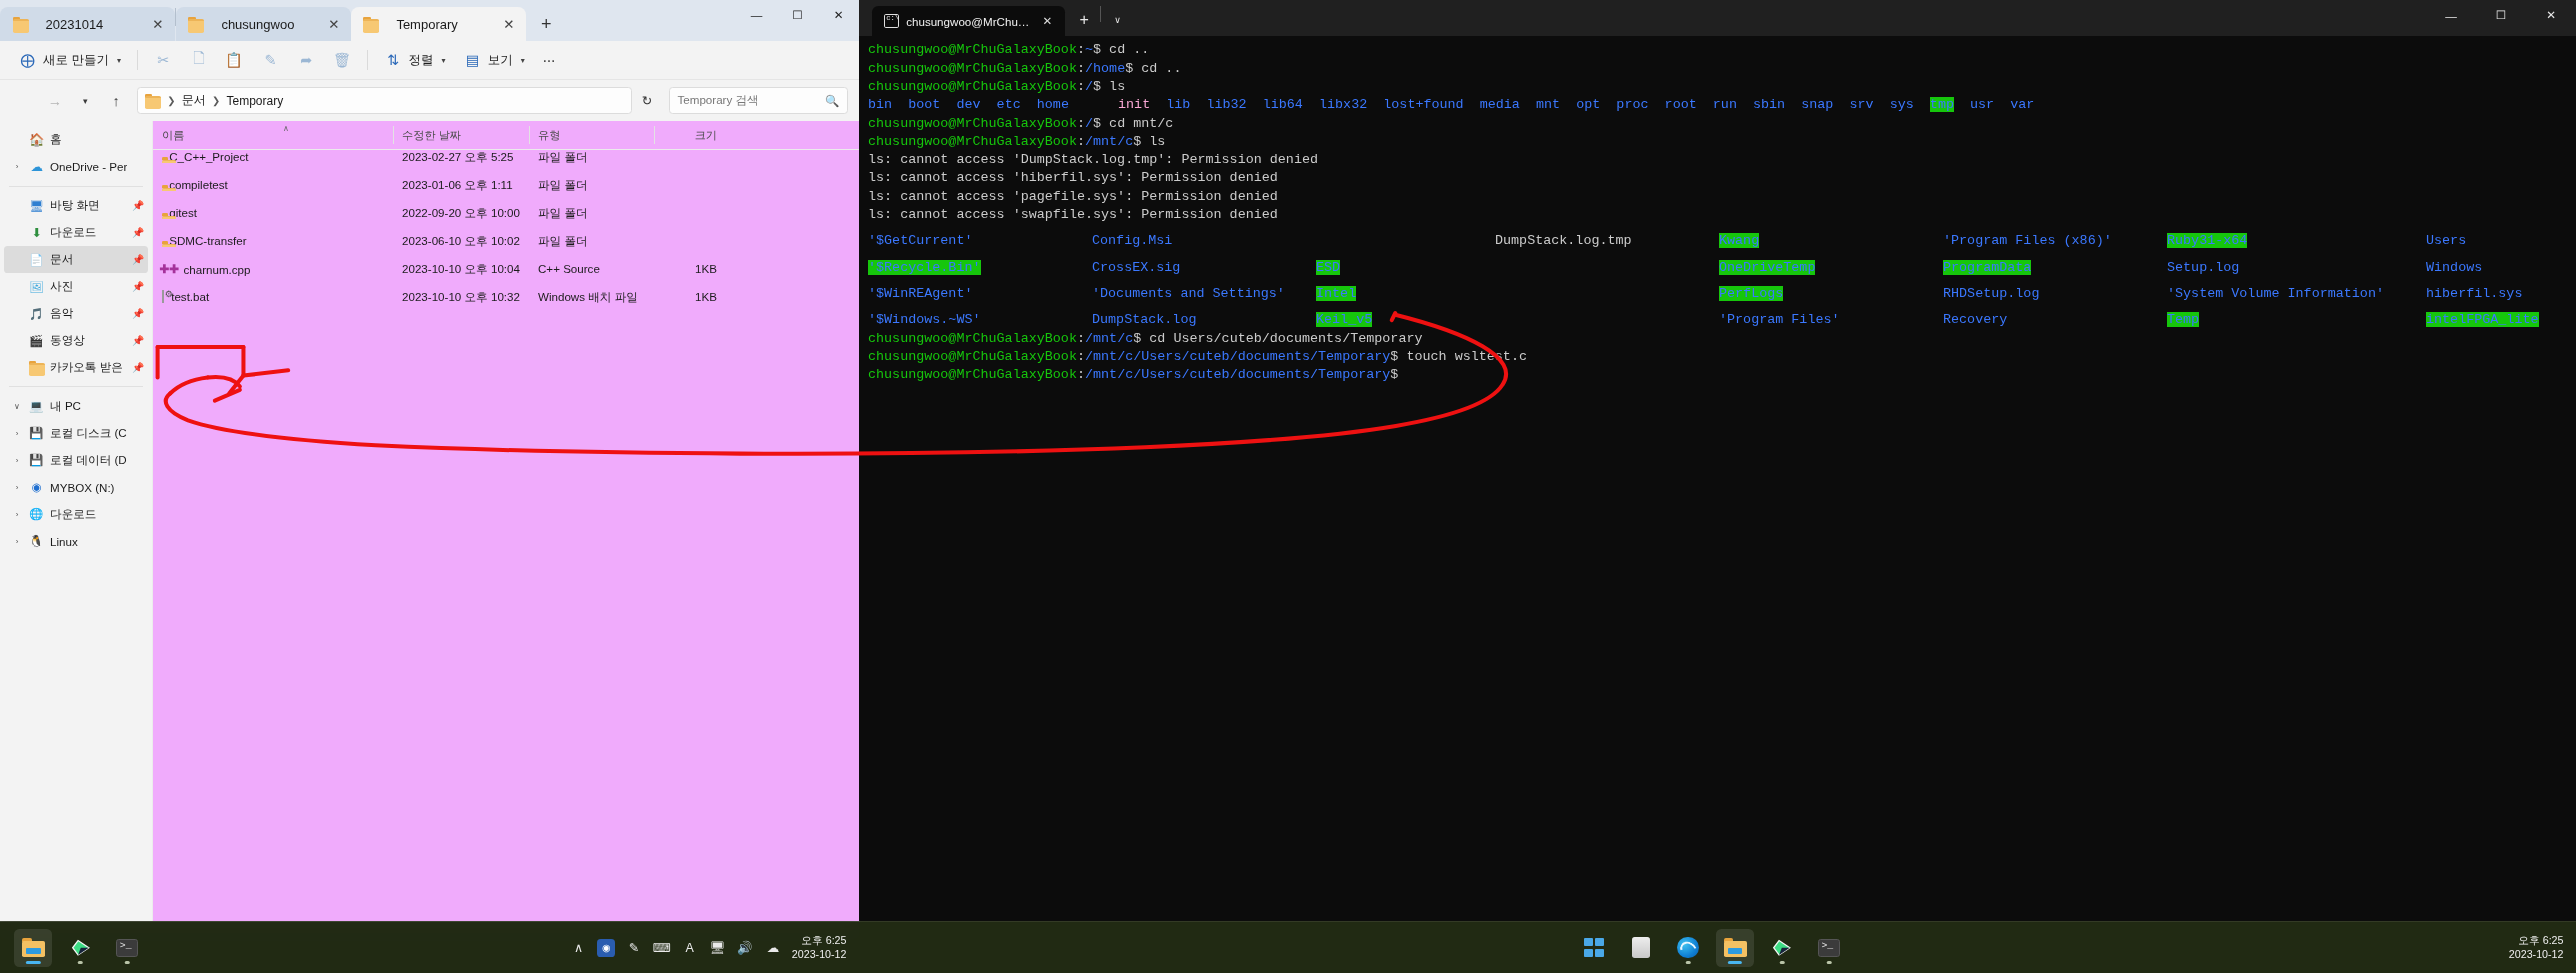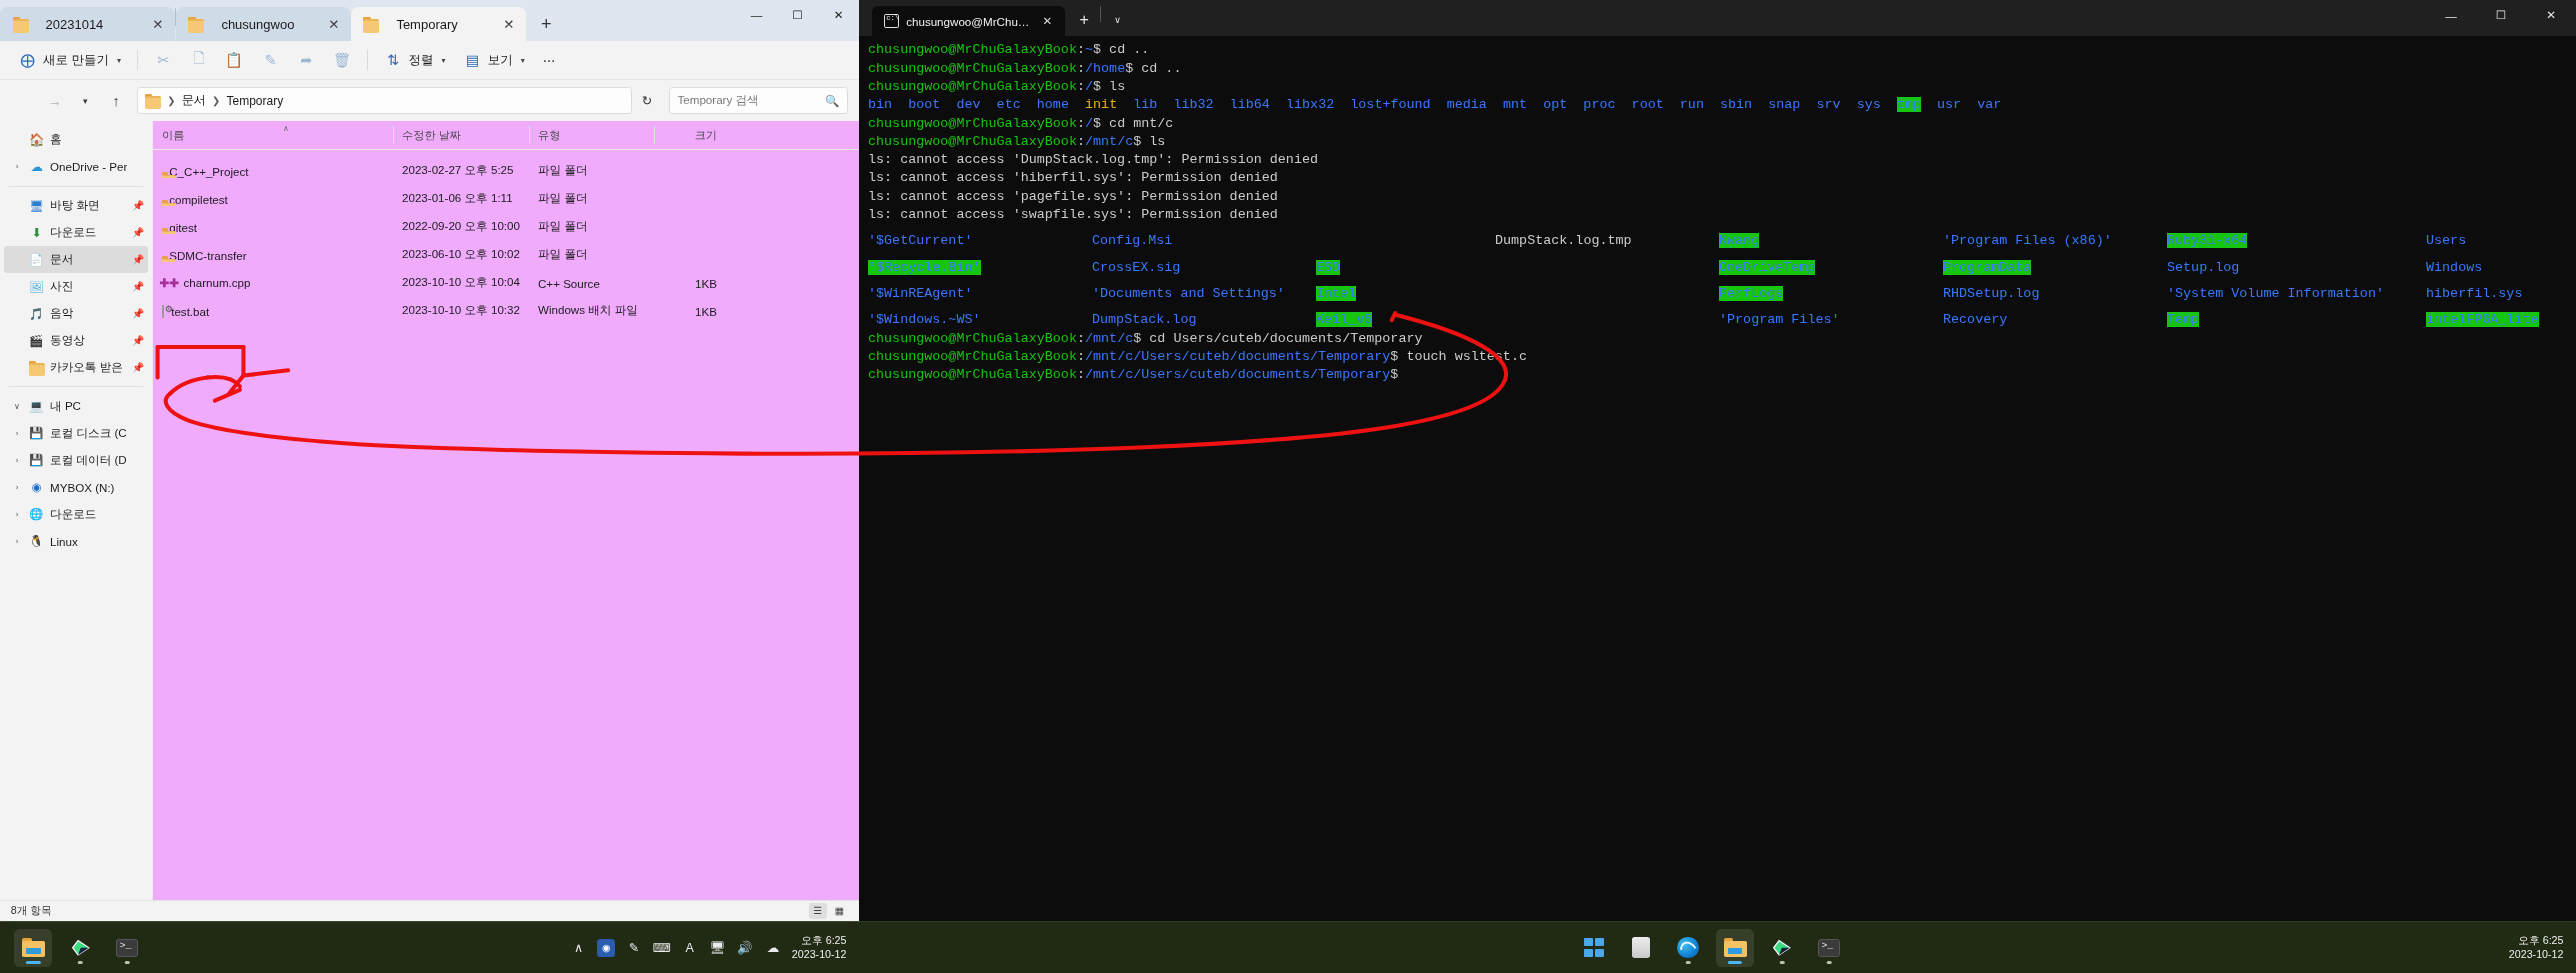--- a/index.html
+++ b/index.html
@@ -78,21 +78,21 @@
   
   .filelist { flex:1; background:#f0abfc; display:flex; flex-direction:column; border-left:0.9px solid #ececec;}
   .fl-head { height:29px; display:flex; align-items:center; font-size:11.2px; color:#4b4b4b; border-bottom:0.9px solid #ececec; position:relative;}
   .fl-th { padding:0 9px; position:relative; display:flex; align-items:center; height:100%;}
   .fl-th + .fl-th:before { content:""; position:absolute; left:0; top:5.4px; bottom:5.4px; width:0.9px; background:#e3e3e3;}
   .sortcaret { position:absolute; top:2.7px; font-size:8px; color:#666;}
   .col-name { width:240px;}
   .col-date { width:136px;}
   .col-type { width:125px;}
   .col-size { width:72px; justify-content:flex-end;}
-  .fl-row { height:28px; display:flex; align-items:flex-end; font-size:11.6px; color:#1b1b1b;}
+  .fl-row { height:28px; display:flex; align-items:flex-start; font-size:11.6px; color:#1b1b1b;}
   .fl-row.selected { background:#fff; border:0.9px solid #9fd0f5; border-radius:3.6px; margin:0 1.8px; box-shadow:inset 0 0 0 0.9px #cfe8fb;}
   .fl-td { padding:0 9px; display:flex; align-items:center; gap:7.2px; overflow:hidden; white-space:nowrap;}
   .fl-td.size { justify-content:flex-end; }
   .fileicon { width:14.3px; height:14.3px; flex:none; position:relative;}
 
   
   .i-folder:before{ content:""; position:absolute; left:0; top:0.9px; width:6.3px; height:3.1px; background:#e8a33d; border-radius:1.3px 1.3px 0 0;}
   .i-folder:after{ content:""; position:absolute; left:0; top:3.1px; width:14.3px; height:9.8px; background:#f7c873; border-radius:1.8px; border-top:1.8px solid #edb457;}
   .i-exe { background:#1f6fc4; border:0.9px solid #15508f; border-radius:0.9px;}
   .i-exe:after{ content:""; position:absolute; left:1.8px; top:2.7px; width:7.2px; height:7.2px; background:#fff;}
@@ -127,21 +127,21 @@
 
   .term-body {
     flex:1; background:#0c0c0c; padding:5.4px 9px 0 9px;
     font-family:"Liberation Mono","DejaVu Sans Mono", monospace;
     font-size:13.4px; line-height:18.3px; color:#cccccc; white-space:pre; overflow:hidden;
     letter-spacing:0px;
   }
   .t-green { color:#16c60c; }
   .t-blue  { color:#3b78ff; }
   .t-white { color:#cccccc; }
-  .t-lgreen{ color:#eab308; }
+  .t-lgreen{ color:#f9a8d4;margin-left:33px; }
   .t-dirhl { color:#3b78ff; background:#16c60c; }
   .ls-cell { white-space:nowrap;margin-top:8px; }
 
   
   #annotation { position:absolute; left:0; top:0; width:2576px; height:973px; pointer-events:none;}
 
   
   .taskbar { position:absolute; bottom:0; height:52px; background:rgba(30,38,18,0.82); backdrop-filter:blur(9px); display:flex; align-items:center;}
   #taskbar-left { left:0; width:859px; border-top:0.9px solid rgba(255,255,255,0.08); }
   #taskbar-right { left:859px; width:1717px; border-top:0.9px solid rgba(255,255,255,0.08);}
@@ -460,27 +460,20 @@
               </span>
               <span class="fl-td col-date">2023-10-10 오후 10:32</span>
               <span class="fl-td col-type">Windows 배치 파일</span>
               <span class="fl-td col-size size">1KB</span>
             </div>
           </div>
       </div>
 
     </div>
 
-    <div class="statusbar">
-      <span>8개 항목</span>
-      <span class="viewtoggles">
-        <span class="vt active">☰</span>
-        <span class="vt">▦</span>
-      </span>
-    </div>
   </div>
 
   <div id="terminal">
     <div class="term-titlebar">
       <div class="term-tab">
         <span class="term-tab-ico"></span>
         <span class="term-tab-label">chusungwoo@MrChuGalaxyB…</span>
         <span class="term-tab-close">✕</span>
       </div>
       <div class="term-plus">+</div>

